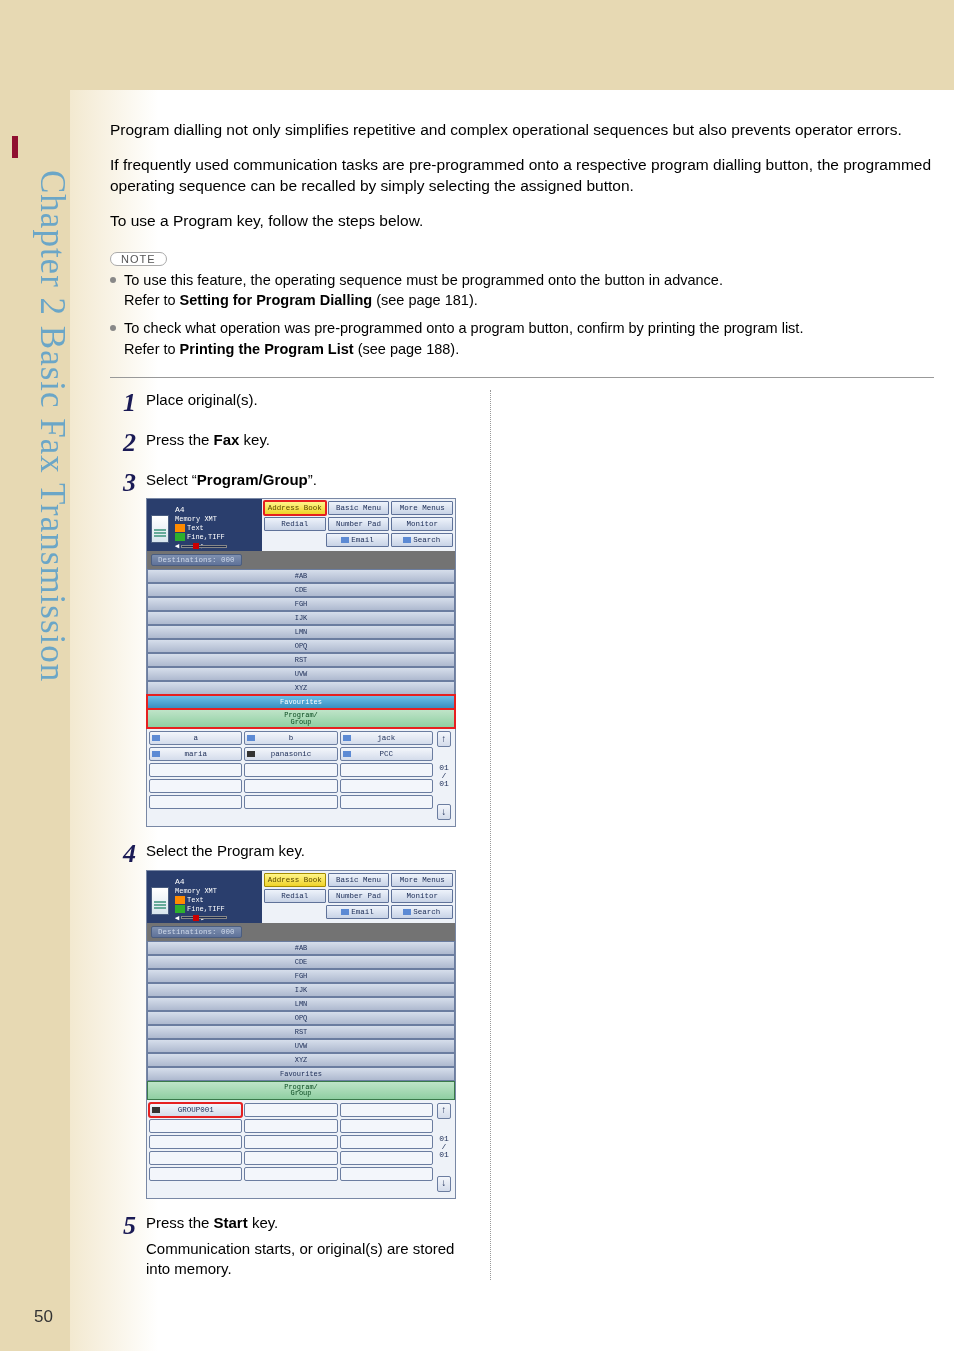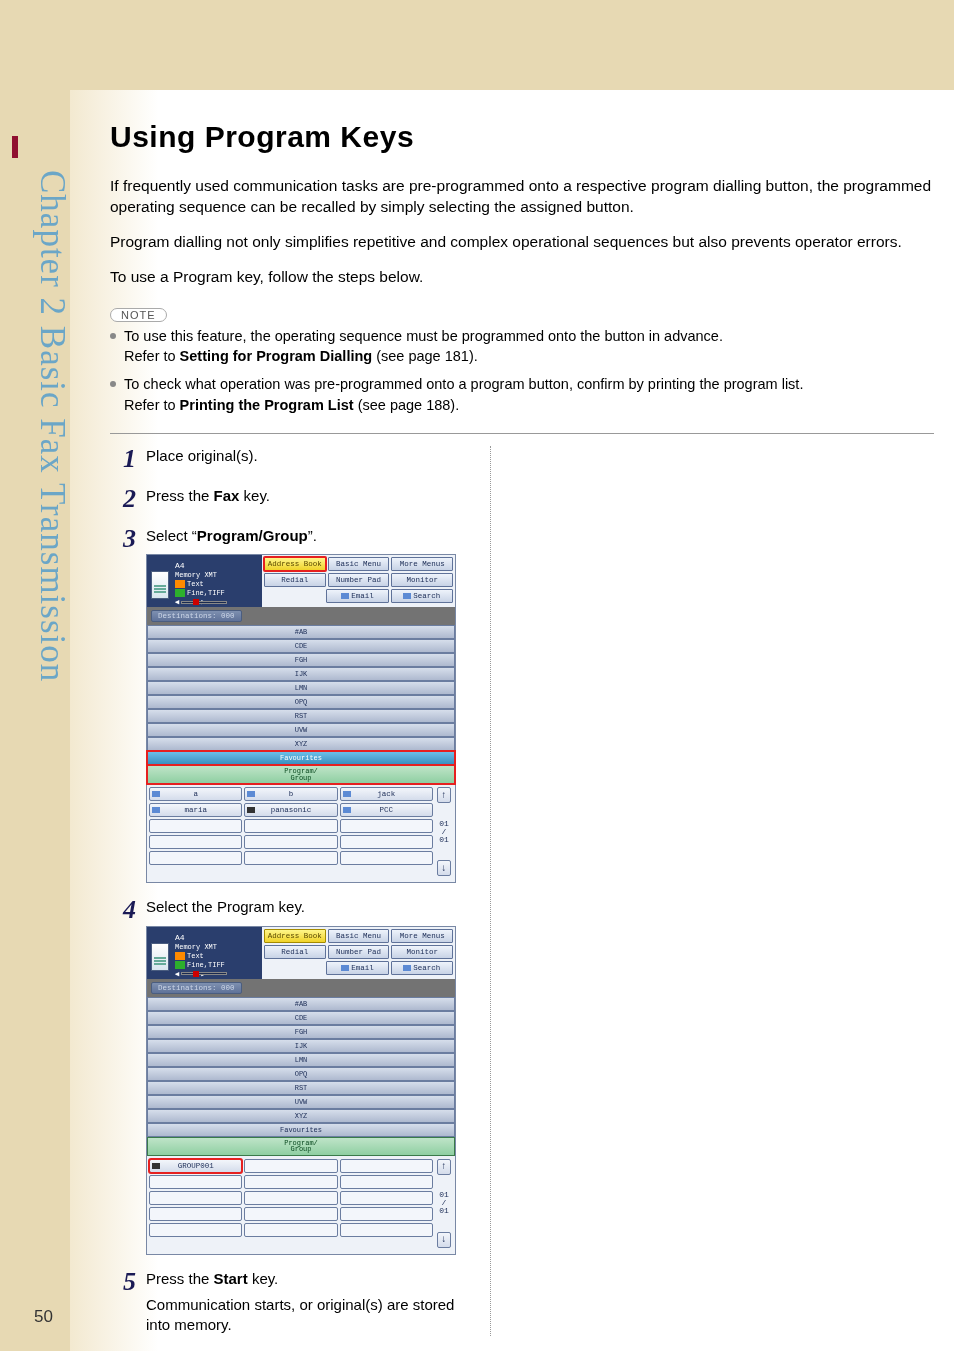--- a/index.html
+++ b/index.html
@@ -213,25 +213,24 @@
 </head>
 <body>
 
 <div class="side-bar"></div>
 <div class="side-tab">
   <div class="side-text">Chapter 2  Basic Fax Transmission</div>
 </div>
 
 <div class="page">
 
-  <h1>Using Program Keys</h1>
 
   <div class="intro">
+    <p>Program dialling not only simplifies repetitive and complex operational sequences but also prevents operator errors.</p>
     <p>If frequently used communication tasks are pre-programmed onto a respective program dialling button, the programmed operating sequence can be recalled by simply selecting the assigned button.</p>
-    <p>Program dialling not only simplifies repetitive and complex operational sequences but also prevents operator errors.</p>
     <p>To use a Program key, follow the steps below.</p>
   </div>
 
   <span class="note-badge">NOTE</span>
   <ul class="notes">
     <li>
       <span>To use this feature, the operating sequence must be programmed onto the button in advance.</span><br>
       <span>Refer to </span><b>Setting for Program Dialling</b><span> (see page 181).</span>
     </li>
     <li>

